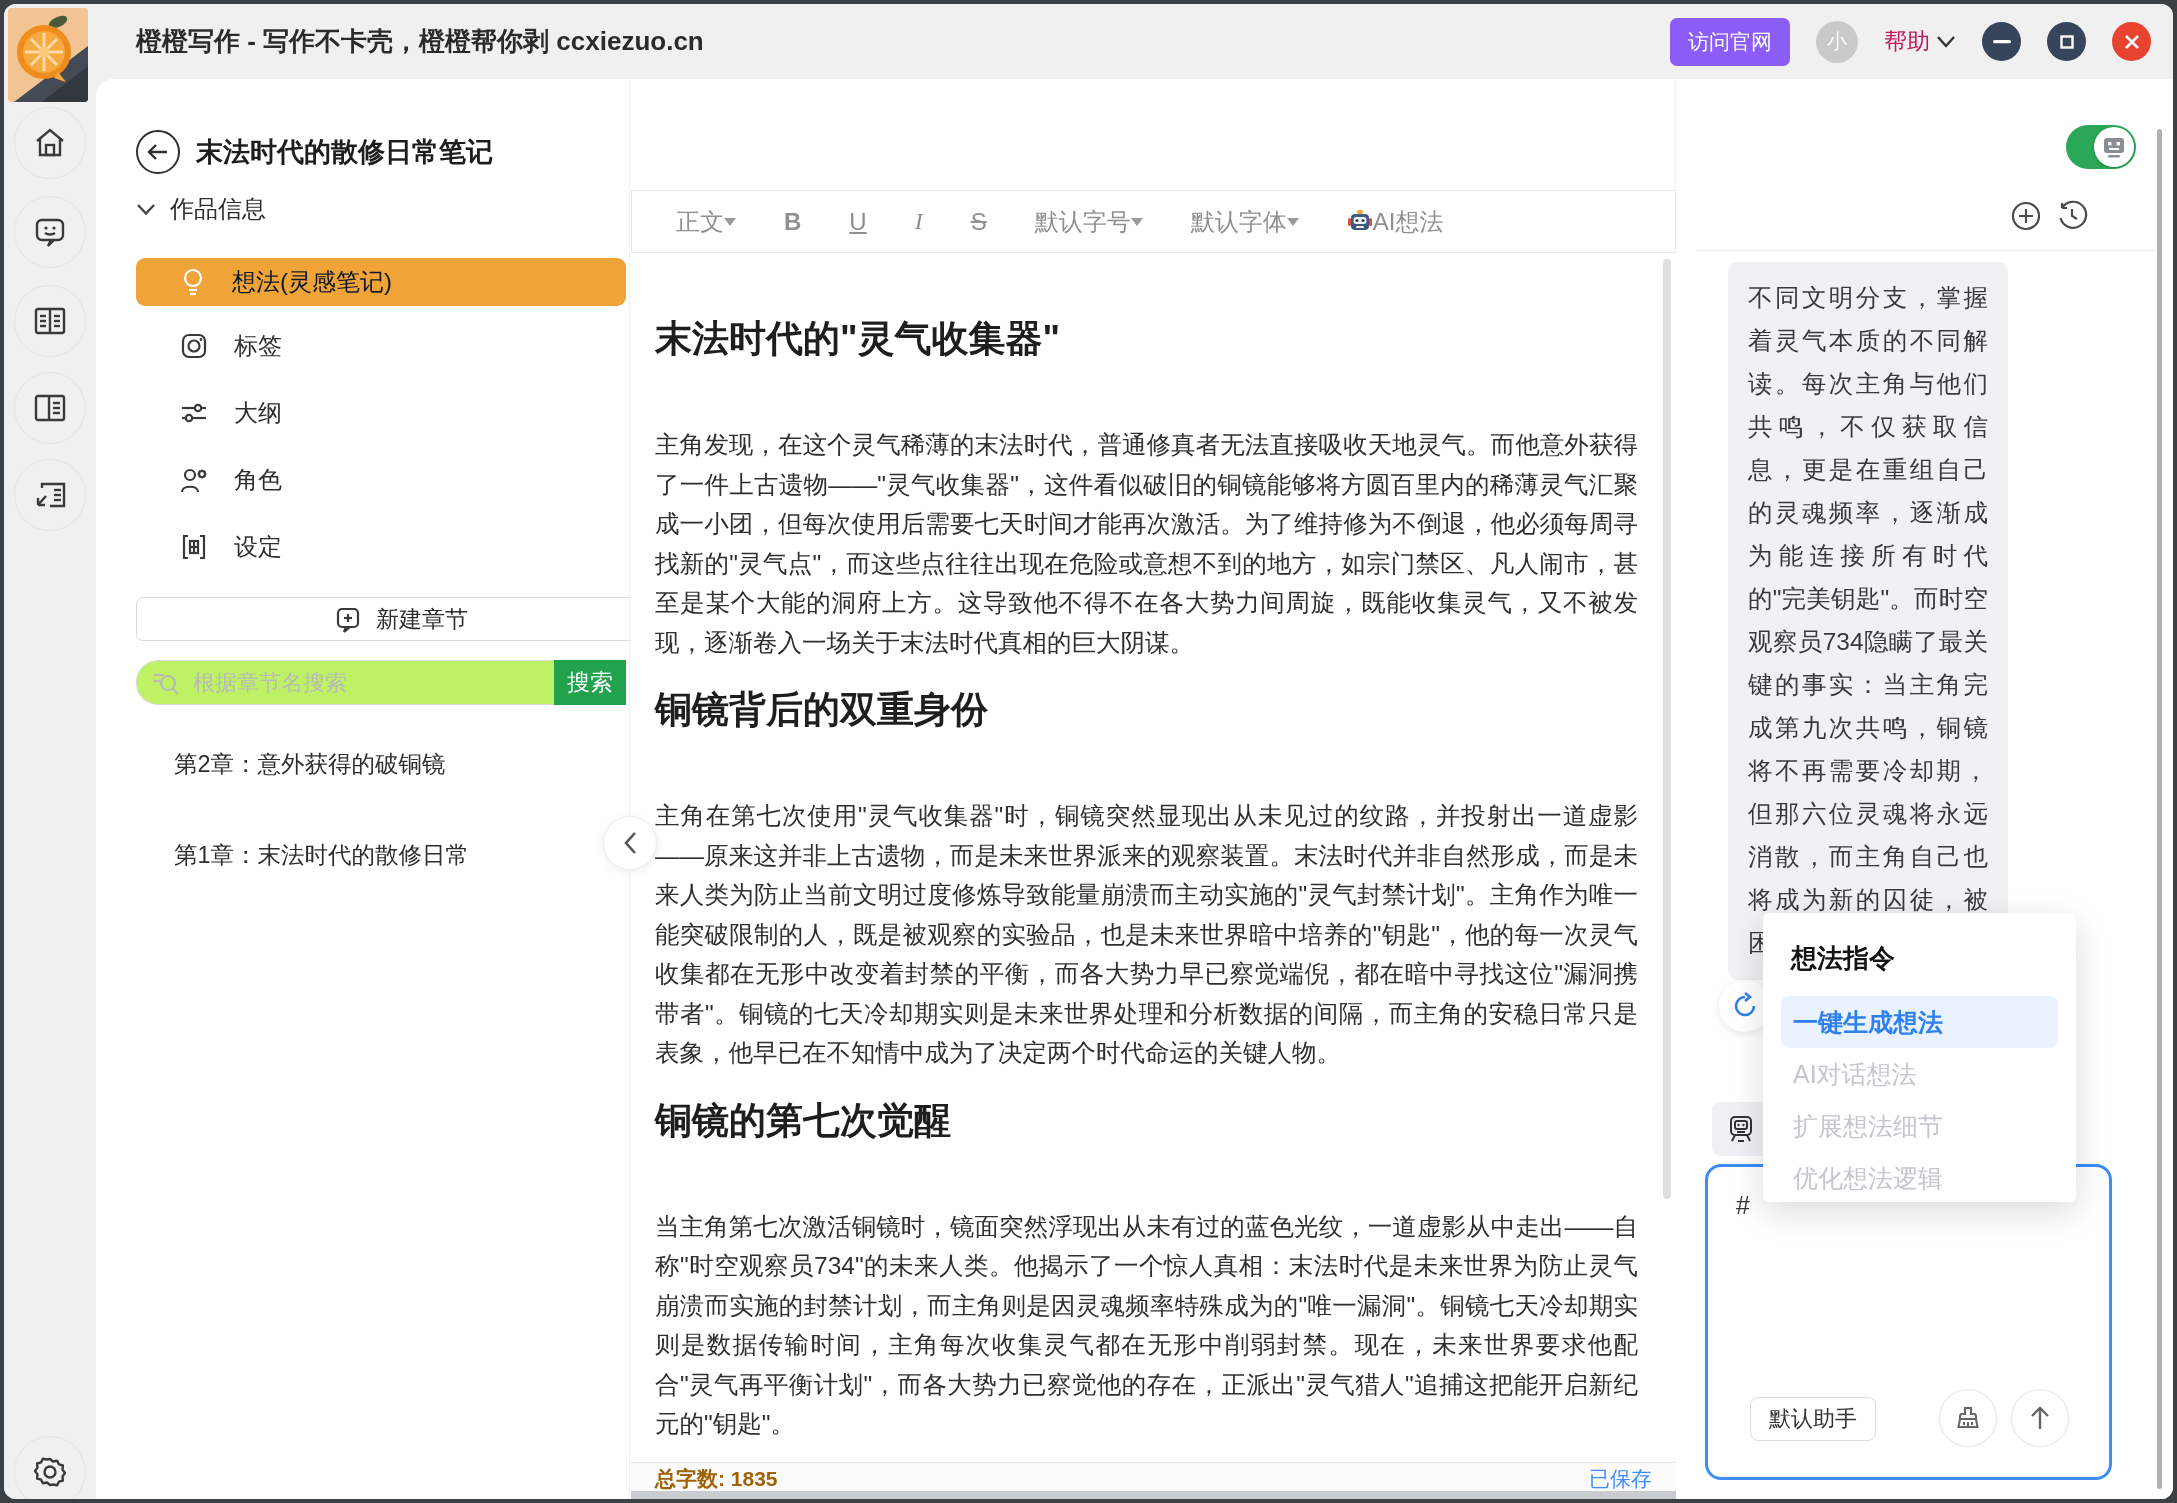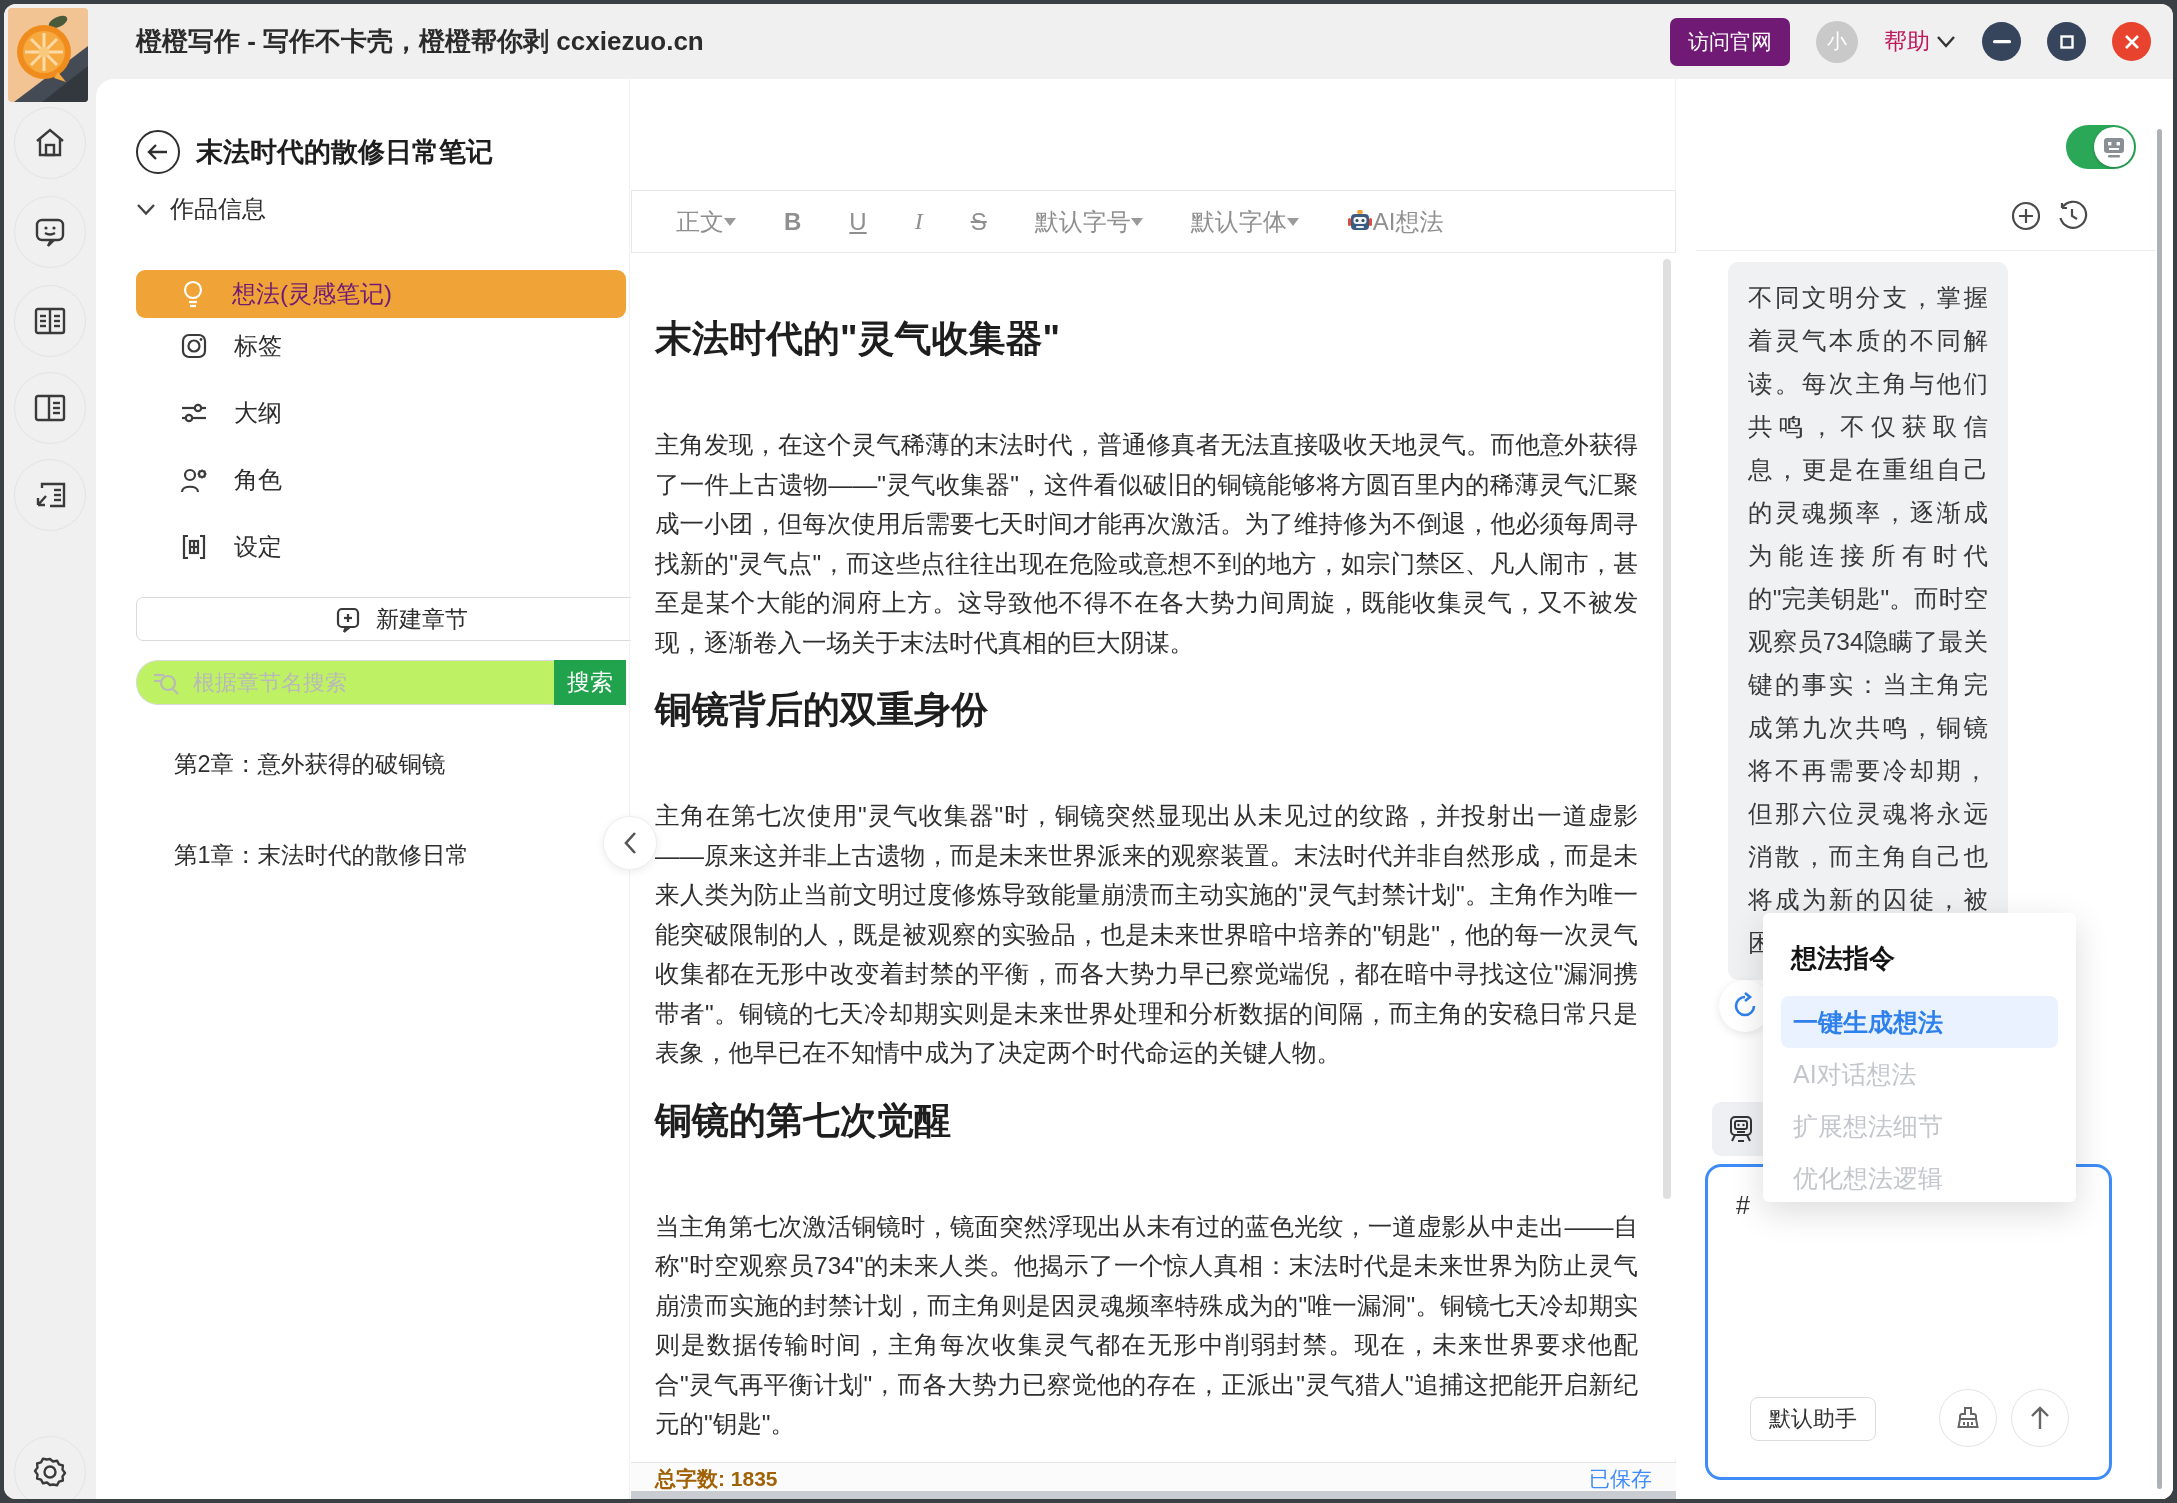--- a/index.html
+++ b/index.html
@@ -6,40 +6,40 @@
   html,body { width:2177px; height:1503px; }
   body { background:#3b4045; font-family:"Liberation Sans","DejaVu Sans",sans-serif; overflow:hidden; }
   .screen { position:relative; width:2177px; height:1503px; }
   .window { position:absolute; left:4px; top:4px; width:2169px; height:1495px; background:#f0f0f0; border-radius:12px; overflow:hidden; }
 
   
   .titlebar { position:absolute; left:0; top:0; width:100%; height:75px; background:#f0f0f0; }
   .logo { position:absolute; left:4px; top:4px; width:80px; height:94px; border-radius:4px; overflow:hidden; z-index:30; }
   .window-title { position:absolute; left:132px; top:0; height:75px; line-height:75px; font-size:26px; font-weight:bold; color:#2b2b2b; }
   .tb-right { position:absolute; right:22px; top:0; height:75px; display:flex; align-items:center; gap:26px; }
-  .visit-btn { background:#701a75; color:#fff; border:none; border-radius:7px; font-size:21px; padding:10px 18px; font-family:Liberation Serif, serif; cursor:pointer; }
+  .visit-btn { background:#8b5cf6; color:#fff; border:none; border-radius:7px; font-size:21px; padding:10px 18px; font-family:Liberation Serif, serif; cursor:pointer; }
   .avatar { width:42px; height:42px; border-radius:50%; background:#c9c9c9; color:#fff; font-size:20px; display:flex; align-items:center; justify-content:center; }
   .help { display:flex; align-items:center; gap:6px; font-size:23px; color:#be185d; cursor:pointer; }
   .winbtn { width:39px; height:39px; border-radius:50%; display:flex; align-items:center; justify-content:center; cursor:pointer; }
   .winbtn.navy { background:#36455c; }
   .winbtn.red { background:#e8432e; }
 
   
   .rail { position:absolute; left:0; top:75px; width:92px; bottom:0; background:#f0f0f0; }
   .rail-item { position:absolute; left:10px; width:72px; height:72px; border:1px solid #e3e3e3; border-radius:50%; display:flex; align-items:center; justify-content:center; color:#3a3a3a; cursor:pointer; background:transparent; }
 
   
   .card { position:absolute; left:92px; top:75px; width:2077px; height:1420px; background:#ffffff; border-top-left-radius:18px; }
 
   
   .back-btn { position:absolute; left:40px; top:51px; width:44px; height:44px; border:2px solid #2f2f2f; border-radius:50%; display:flex; align-items:center; justify-content:center; cursor:pointer; background:#fff; }
   .book-title { position:absolute; left:100px; top:51px; height:44px; line-height:44px; font-size:27px; font-weight:bold; color:#1d1d1d; }
   .section-row { position:absolute; left:40px; top:114px; display:flex; align-items:center; gap:14px; font-size:24px; color:#2e2e2e; cursor:pointer; }
   .menu-item { position:absolute; left:40px; width:490px; height:48px; display:flex; align-items:center; gap:26px; padding-left:44px; font-size:24px; color:#2e2e2e; border-radius:9px; cursor:pointer; }
-  .menu-item.active { background:#f0a438; color:#701a75;margin-top:12px; }
+  .menu-item.active { background:#f0a438; color:#0f172a; }
   .new-chapter { position:absolute; left:40px; top:518px; width:530px; height:44px; border:1px solid #d9d9d9; border-radius:7px; background:#fff; display:flex; align-items:center; justify-content:center; gap:14px; font-size:23px; color:#2e2e2e; font-family:inherit; cursor:pointer; }
   .search-wrap { position:absolute; left:40px; top:581px; width:490px; height:45px; display:flex; }
   .search-input { flex:1; border:1px solid #d9d9d9; border-right:none; border-radius:22px 0 0 22px; padding:0 14px 0 56px; font-size:22px; color:#333; font-family:inherit; outline:none; background:#bef264; }
   .search-input::placeholder { color:#b9b9b9; }
   .search-icon { position:absolute; left:16px; top:10px; pointer-events:none; }
   .search-btn { width:72px; border:none; background:#21a24c; color:#fff; font-size:23px; font-family:inherit; cursor:pointer; }
   .chapter { position:absolute; left:78px; width:420px; height:44px; line-height:44px; font-size:23.5px; color:#2e2e2e; cursor:pointer; white-space:nowrap; }
 
   .collapse-handle { position:absolute; left:507px; top:737px; width:54px; height:54px; background:#fff; border:1px solid #ededed; border-radius:50%; box-shadow:0 2px 8px rgba(0,0,0,.08); display:flex; align-items:center; justify-content:center; z-index:20; cursor:pointer; color:#555; }
 

